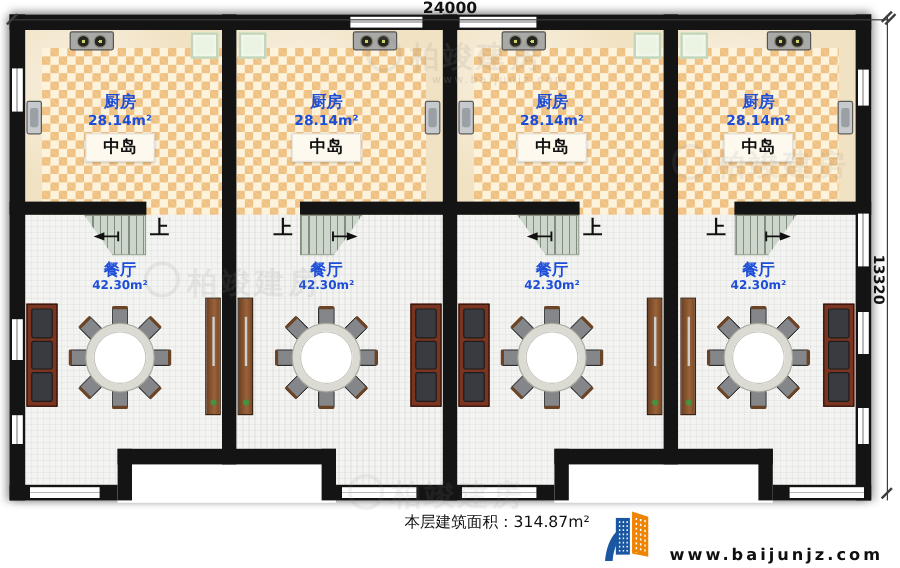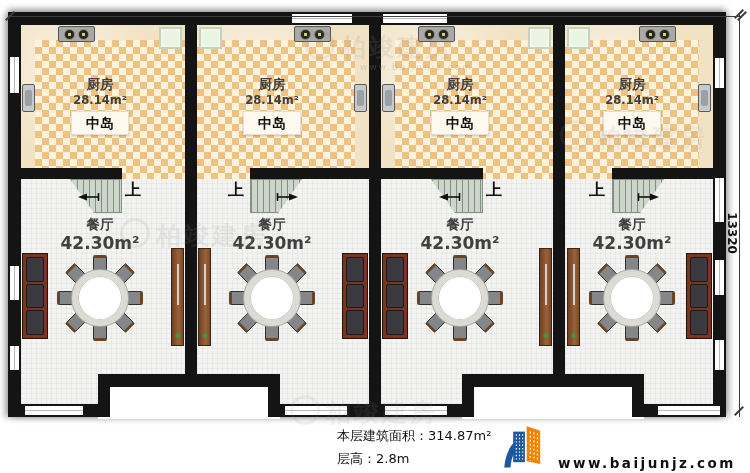--- a/index.html
+++ b/index.html
@@ -59,23 +59,23 @@
   .ch:nth-of-type(2){transform:rotate(45deg)  translateY(-35px);}
   .ch:nth-of-type(3){transform:rotate(90deg)  translateY(-35px);}
   .ch:nth-of-type(4){transform:rotate(135deg) translateY(-35px);}
   .ch:nth-of-type(5){transform:rotate(180deg) translateY(-35px);}
   .ch:nth-of-type(6){transform:rotate(225deg) translateY(-35px);}
   .ch:nth-of-type(7){transform:rotate(270deg) translateY(-35px);}
   .ch:nth-of-type(8){transform:rotate(315deg) translateY(-35px);}
   .tbl{position:absolute;left:22px;top:22px;width:56px;height:56px;border-radius:50%;background:#fff;
        border:6px solid #dbdbd4;box-shadow:0 0 0 1px #a8a8a0, inset 0 0 0 1px #c6c6bf;}
   
-  .rlabel{position:absolute;width:110px;text-align:center;font-weight:bold;color:#404040;white-space:nowrap;}
+  .rlabel{position:absolute;width:110px;text-align:center;font-weight:bold;color:#1d4ed8;white-space:nowrap;}
   .kname{top:76px;font-size:13.5px;} .karea{top:93px;font-size:11.5px;}
-  .dname{top:216px;font-size:13.5px;} .darea{top:233px;font-size:17px;}
+  .dname{top:216px;font-size:13.5px;} .darea{top:233px;font-size:10px;}
   .isl{position:absolute;top:111px;width:58px;height:24px;background:#fdf9ee;border:1px solid rgba(0,0,0,.1);
        box-shadow:0 1px 2px rgba(0,0,0,.2);font-size:14px;font-weight:bold;text-align:center;line-height:23px;color:#111;}
   
   .dline{position:absolute;background:#3d3d3d;}
   .tick{position:absolute;width:12px;height:2px;background:#3d3d3d;transform:rotate(-45deg);}
   .dimtop{position:absolute;left:15px;top:0;width:720px;text-align:center;font-size:13px;font-weight:bold;color:#111;}
   .dimright{position:absolute;left:739px;top:210px;width:46px;text-align:center;font-size:12px;font-weight:bold;
             color:#111;transform:rotate(90deg);transform-origin:0 0;}
   
   .wm{position:absolute;color:#8e8e8e;font-size:25px;font-weight:bold;letter-spacing:3px;white-space:nowrap;}
@@ -300,34 +300,34 @@
 
   <span class="rlabel kname" style="left:577px;">厨房</span>
   <span class="rlabel karea" style="left:577px;">28.14m²</span>
   <span class="isl" style="left:603px;">中岛</span>
   <span class="rlabel dname" style="left:577px;">餐厅</span>
   <span class="rlabel darea" style="left:577px;">42.30m²</span>
 
   <i class="dline" style="left:10px;top:16px;width:732px;height:1px;"></i>
   <i class="tick" style="left:4px;top:15px;"></i>
   <i class="tick" style="left:736px;top:15px;"></i>
+  <span class="dimtop">24000</span>
   <i class="dline" style="left:739px;top:14px;width:1px;height:403px;"></i>
   <i class="tick" style="left:733px;top:13px;"></i>
   <i class="tick" style="left:733px;top:410px;"></i>
   <span class="dimright">13320</span>
 
   <span class="wm" style="left:305px;top:30px;opacity:.15;">柏竣建房</span>
   <span class="wmu" style="left:360px;top:62px;opacity:.28;">www.baijunjz.com</span>
   <span class="wm" style="left:120px;top:218px;opacity:.14;">柏竣建房</span>
   <span class="wm" style="left:560px;top:120px;opacity:.12;">柏竣建房</span>
   <span class="wm" style="left:290px;top:395px;opacity:.11;">柏竣建房</span>
 
   <div class="info">
     <div><span>本层建筑面积：</span><span>314.87m²</span></div>
-    <div><span>层高：</span><span>2.8m</span></div>
   </div>
 
   <span class="brandicon">
     <svg width="54" height="48" viewBox="0 0 60 52">
       <path d="M8 50 C10 30 18 20 30 15 L30 24 C21 28 16 36 15 50 Z" fill="#1b57a0"></path>
       <rect x="18" y="10" width="13" height="34" fill="#1b57a0"></rect>
       <g stroke="#fff" stroke-width="1.3" stroke-dasharray="1.6 2.2">
         <line x1="21.5" y1="13" x2="21.5" y2="41"></line>
           <line x1="25" y1="13" x2="25" y2="41"></line>
           <line x1="28.5" y1="13" x2="28.5" y2="41"></line>

